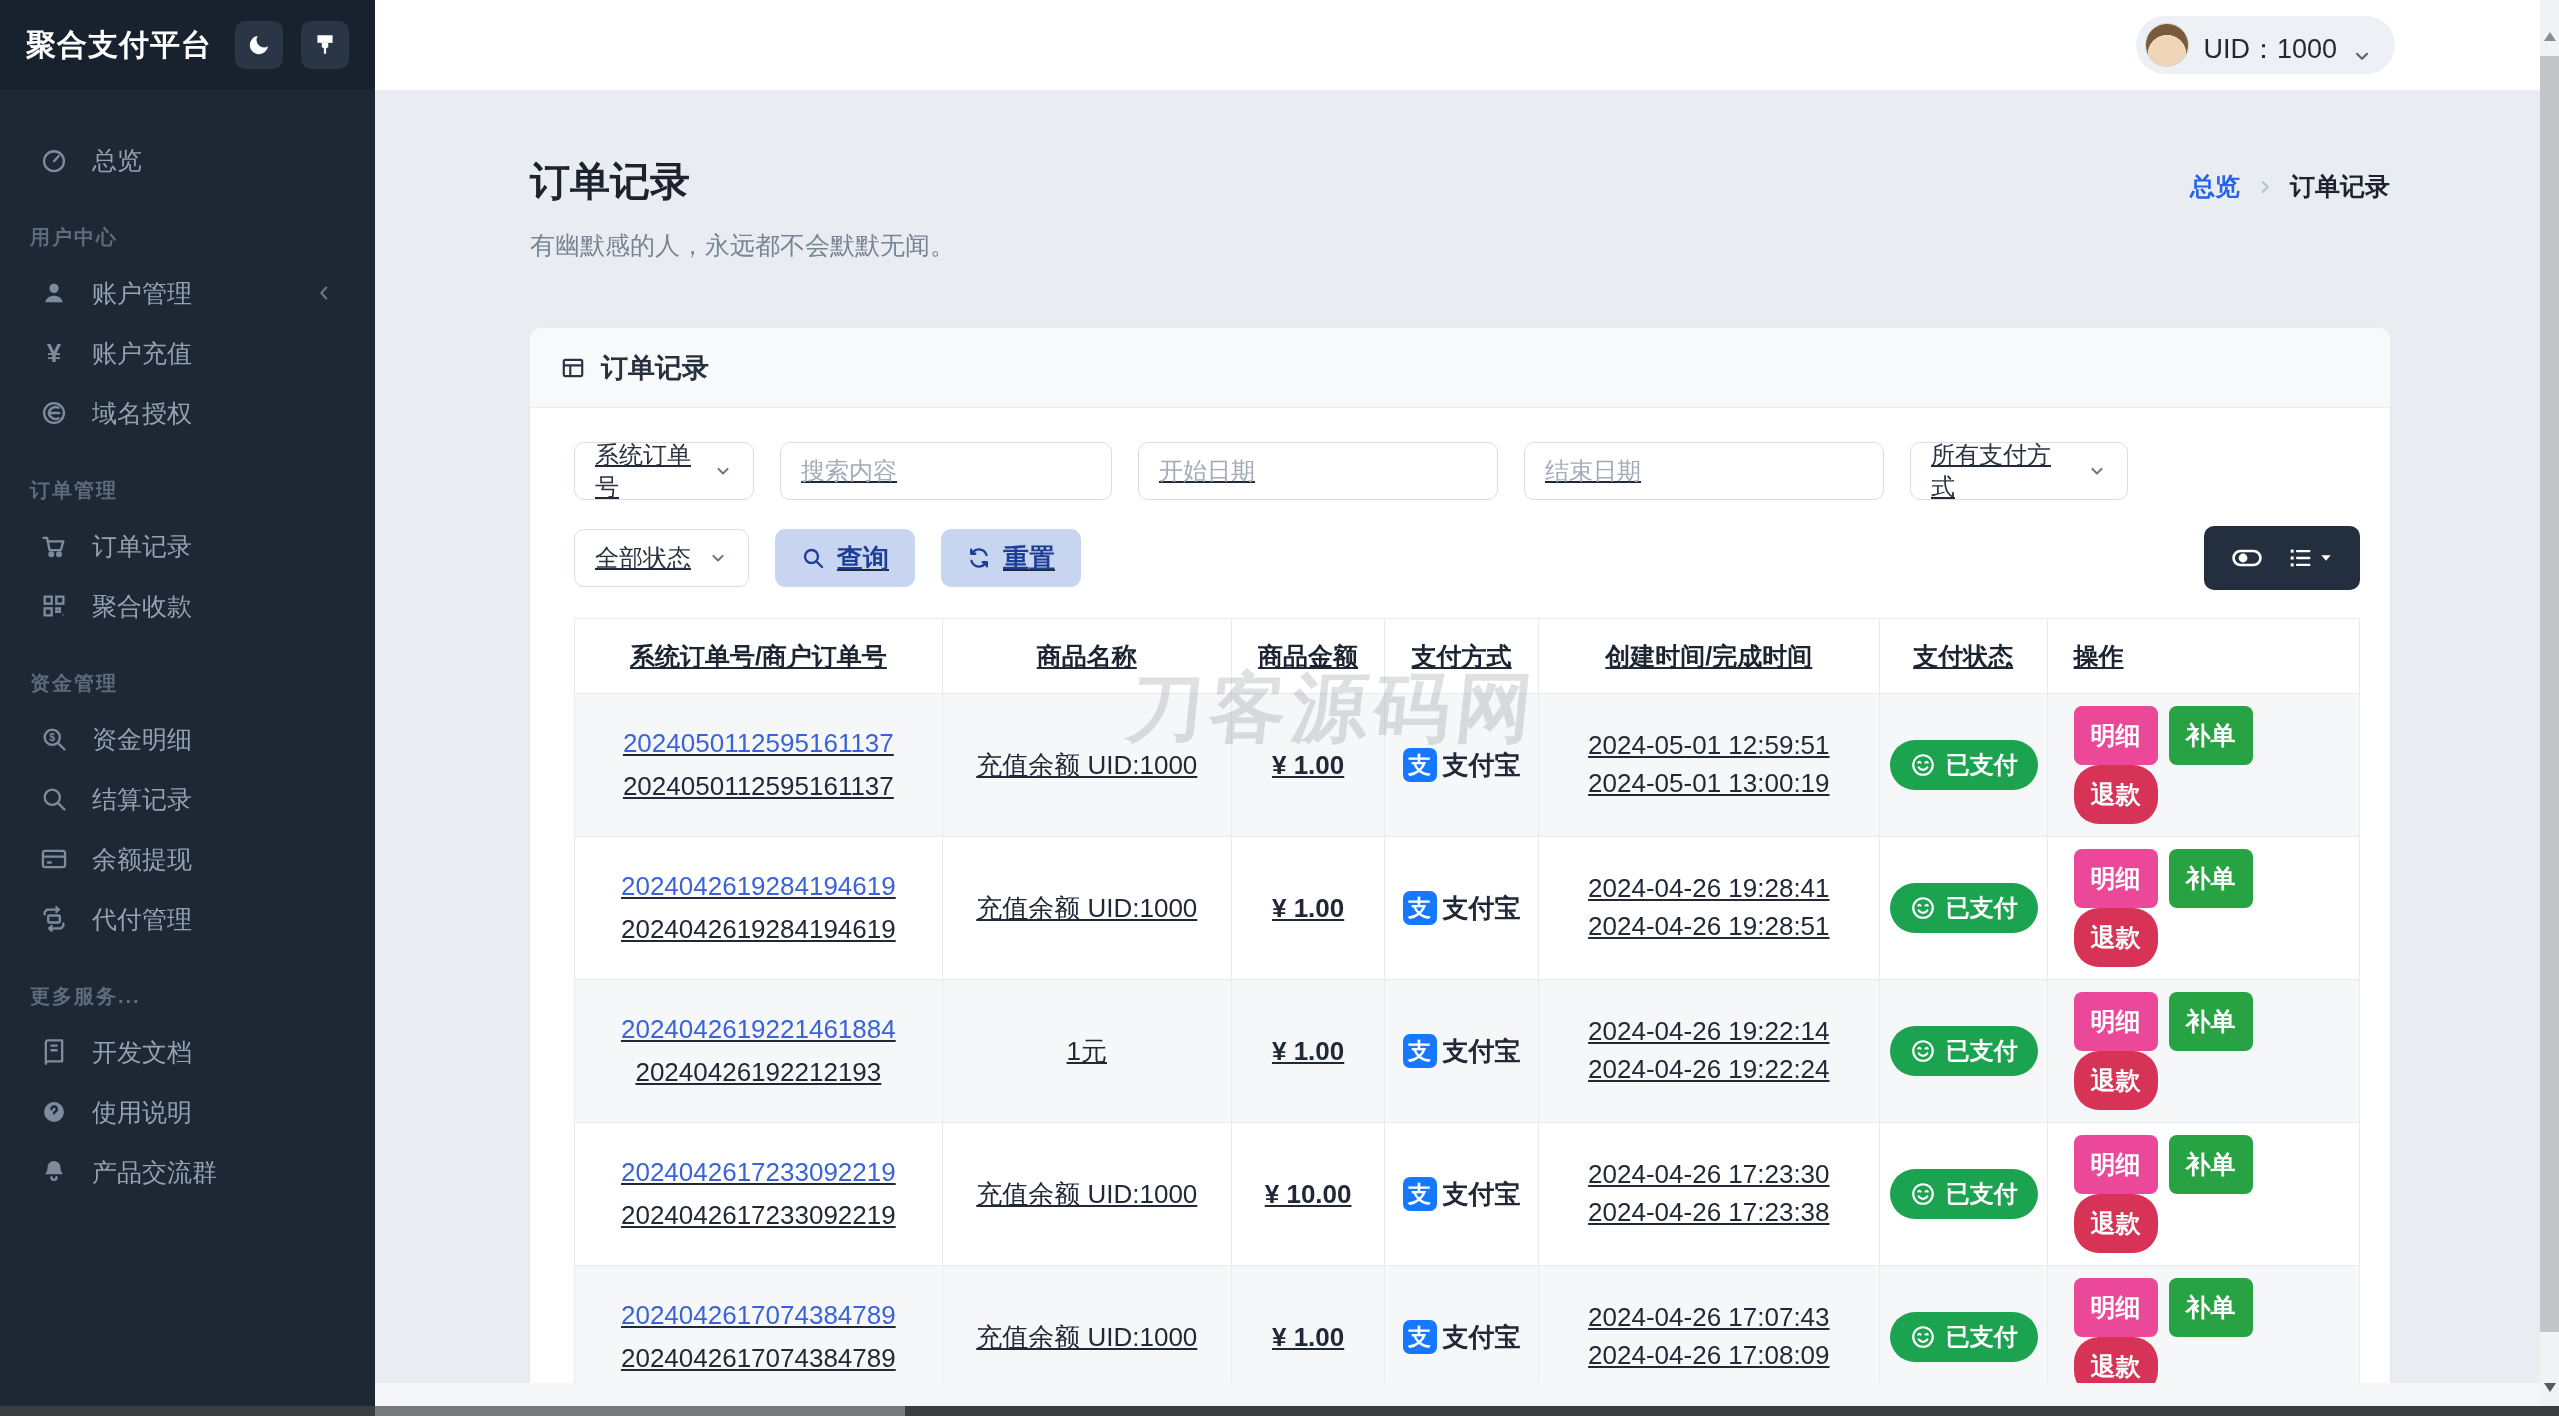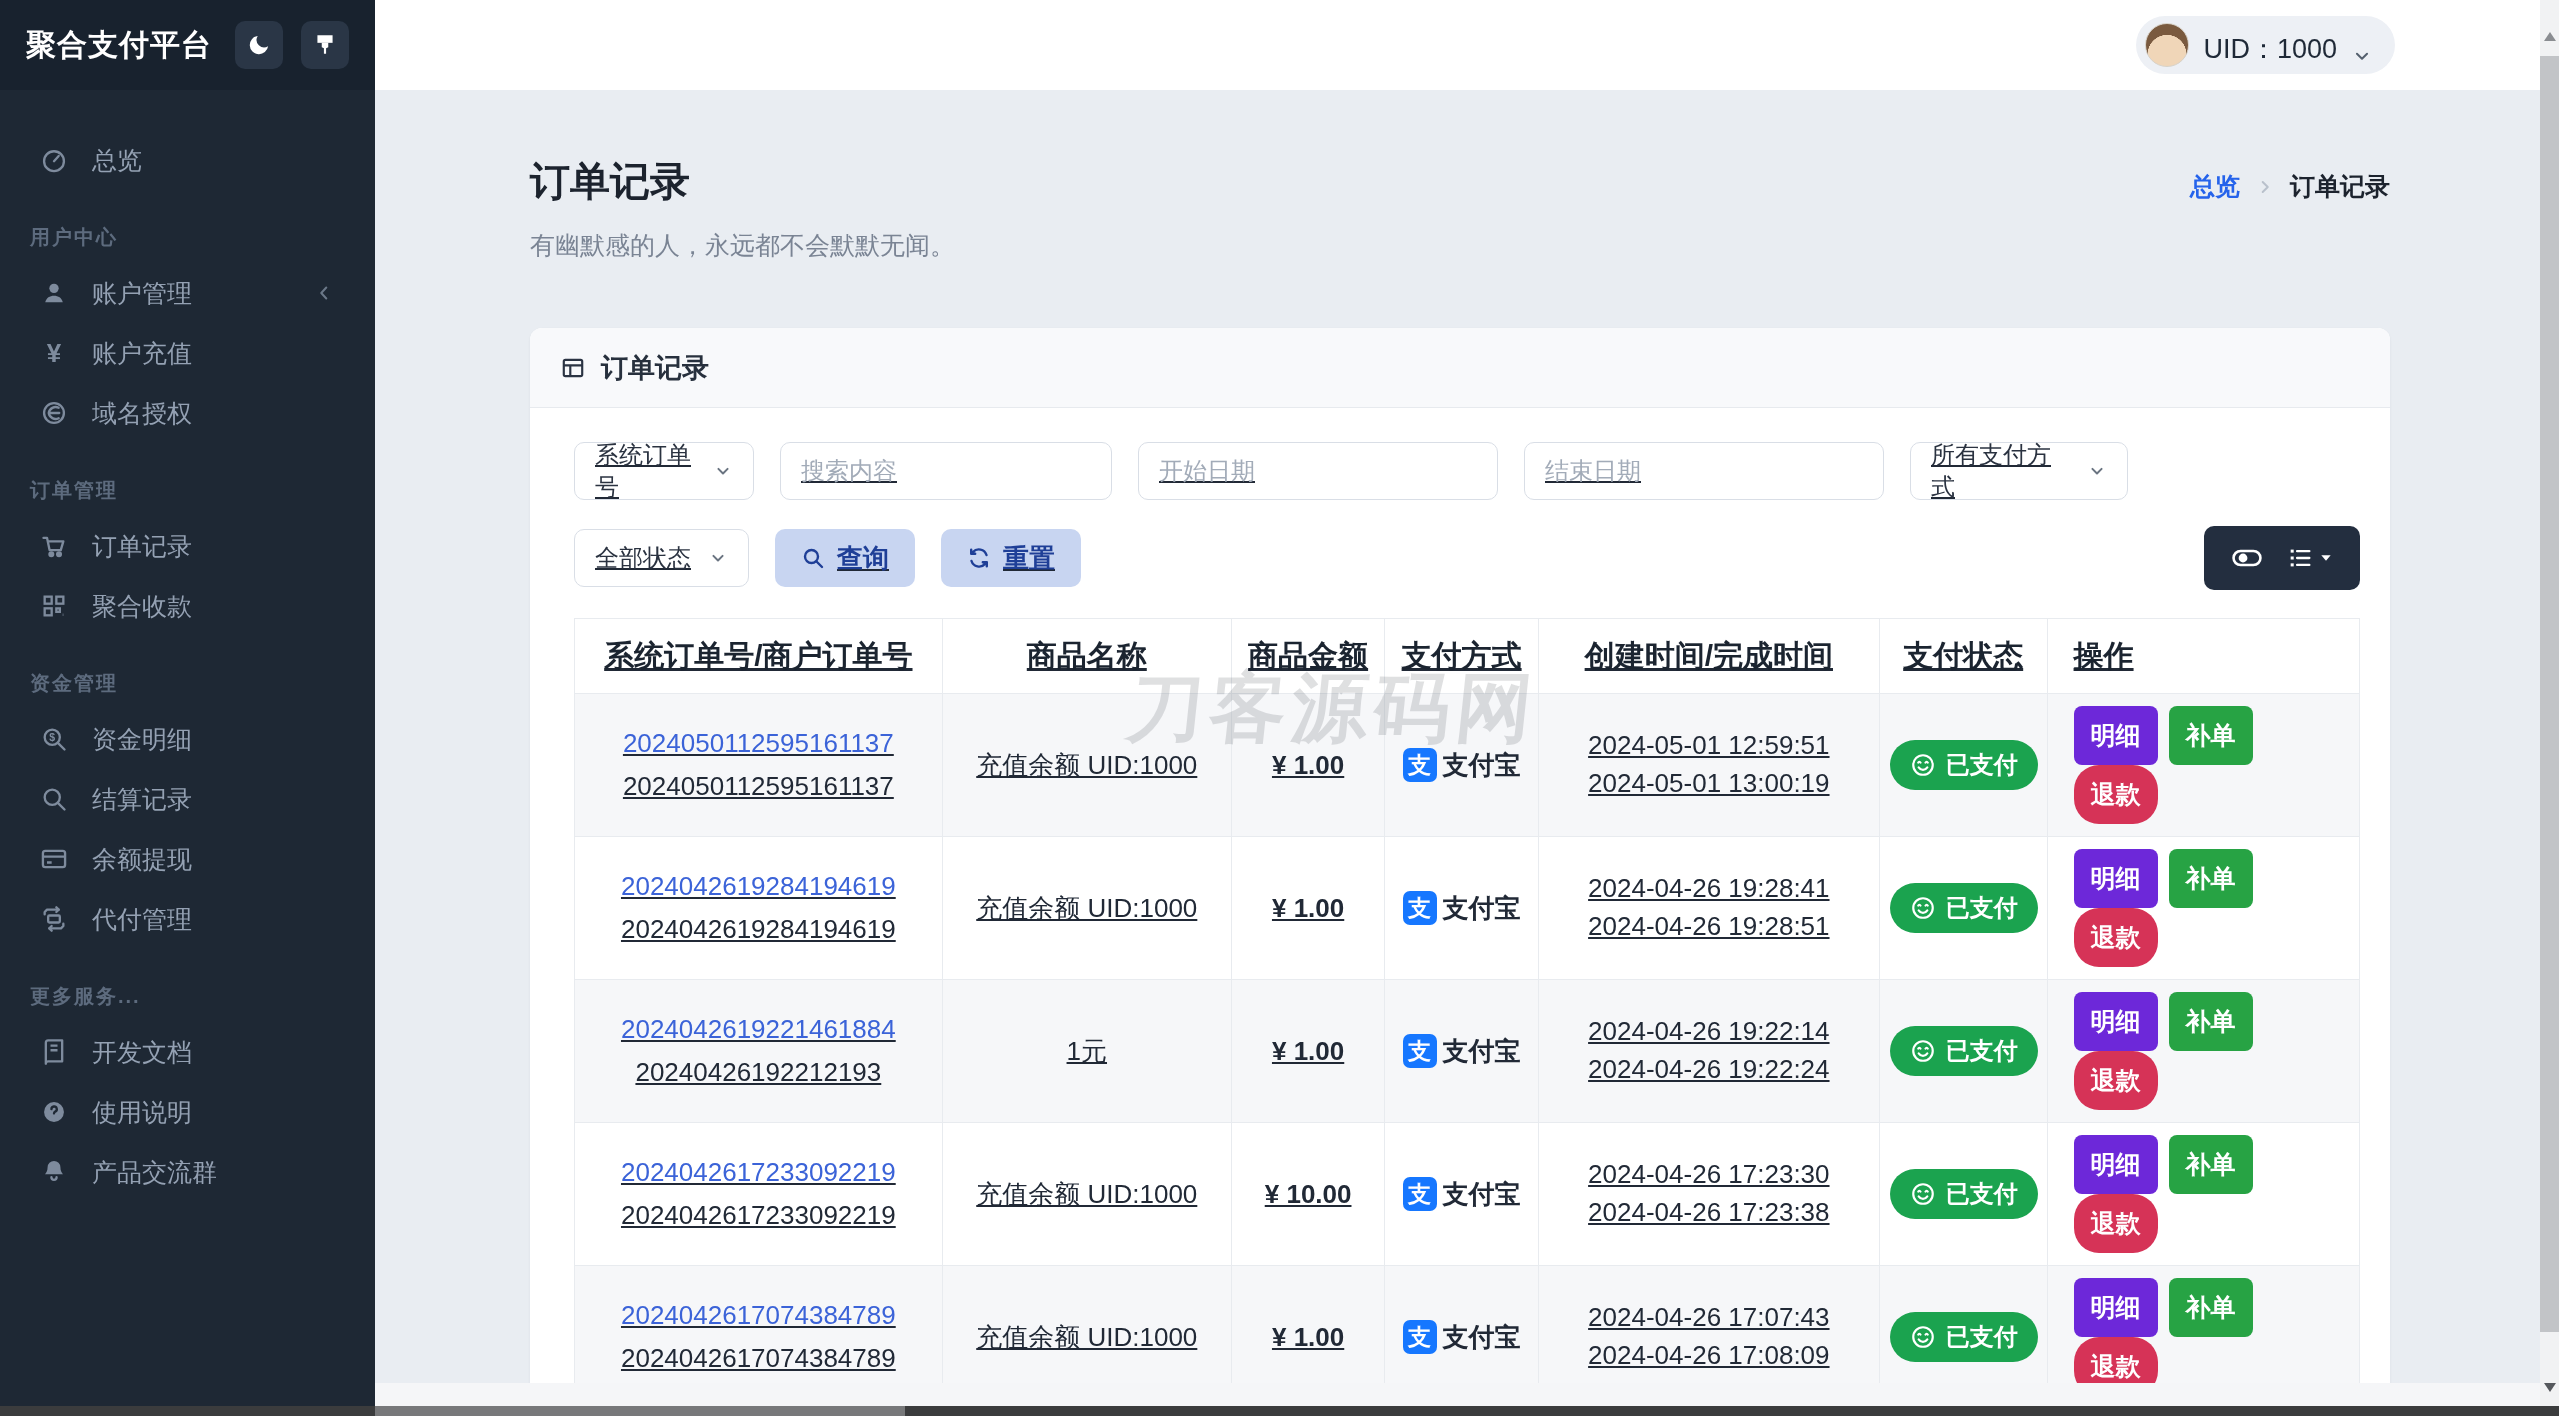--- a/index.html
+++ b/index.html
@@ -50,33 +50,33 @@
   .tinput input { border:none; outline:none; width:100%; font-size:24px; font-family:inherit; color:#2a3240; background:transparent; }
   .tinput input::placeholder { color:#a2abb8; }
   .w-order { width:180px; } .w-date { width:360px; } .w-pay { width:218px; } .w-status { width:175px; }
   .btn-soft { height:58px; border:none; border-radius:10px; background:#c8d5f1; color:#1f3f97; font-size:26px; font-weight:bold; font-family:inherit; display:flex; align-items:center; gap:12px; padding:0 26px; cursor:pointer; }
   .table-tools { margin-left:auto; width:156px; height:64px; background:#232e3f; border-radius:10px; display:flex; align-items:center; justify-content:center; gap:22px; color:#fff; }
   .tool-list { display:flex; align-items:center; gap:4px; cursor:pointer; }
 
   
   table.orders { width:100%; border-collapse:collapse; margin-top:28px; font-size:26px; color:#212936; table-layout:fixed; }
   .orders th, .orders td { border:1px solid #e8ebef; text-align:center; vertical-align:middle; }
-  .orders th { height:75px; font-size:30px; font-weight:bold; color:#1b2430; background:#fff; padding:0 8px; }
+  .orders th { height:75px; font-size:25px; font-weight:bold; color:#1b2430; background:#fff; padding:0 8px; }
   .orders td { height:112px; padding:12px 10px; }
   .orders tbody tr:nth-child(odd) { background:#f6f7f9; }
   .orders th.col-actions, .orders td.col-actions { text-align:left; padding-left:26px; }
   .order-link { color:#3b63d8; text-decoration:none; display:block; margin-bottom:12px; cursor:pointer; }
   .order-merchant { color:#212936; display:block; }
   .amount { font-weight:bold; }
   .time-line { display:block; line-height:1.45; }
   .paymethod { display:inline-flex; align-items:center; gap:6px; font-weight:bold; }
   .alipay-ico { width:34px; height:34px; border-radius:7px; background:#1677ff; color:#fff; font-size:23px; font-weight:bold; display:flex; align-items:center; justify-content:center; }
   .pill-paid { display:inline-flex; align-items:center; gap:10px; background:#1ba34f; color:#fff; border-radius:999px; padding:9px 20px; font-size:24px; font-weight:bold; white-space:nowrap; }
   .act-btn { display:inline-flex; align-items:center; justify-content:center; border:none; border-radius:8px; color:#fff; font-size:25px; font-weight:bold; font-family:inherit; padding:13px 17px; margin-right:11px; cursor:pointer; }
-  .act-detail { background:#6d28d9; } .act-replenish { background:#27a344; } .act-refund { background:#d63357;border-radius:25px; }
+  .act-detail { background:#ec4899; } .act-replenish { background:#27a344; } .act-refund { background:#d63357;border-radius:25px; }
 
   .watermark { position:absolute; left:598px; top:330px; font-size:76px; font-weight:900; color:#262b36; opacity:.14; letter-spacing:6px; transform:skewX(-6deg); white-space:nowrap; pointer-events:none; z-index:4; }
 
   
   .bottom-strip { position:absolute; left:375px; right:19px; bottom:10px; height:23px; background:#f5f6f8; z-index:1; }
   .vscroll { position:absolute; right:0; top:0; width:19px; height:1406px; background:#f1f2f3; z-index:6; }
   .vscroll .arrow-up { position:absolute; top:32px; left:4px; width:0; height:0; border-left:6px solid transparent; border-right:6px solid transparent; border-bottom:9px solid #8a8d91; }
   .vscroll .arrow-down { position:absolute; bottom:14px; left:4px; width:0; height:0; border-left:6px solid transparent; border-right:6px solid transparent; border-top:9px solid #55585c; }
   .vthumb { position:absolute; top:56px; left:0; width:19px; height:1276px; background:#c2c4c7; }
   .hscroll { position:absolute; left:0; right:0; bottom:0; height:10px; background:#3b3c3d; z-index:7; }

